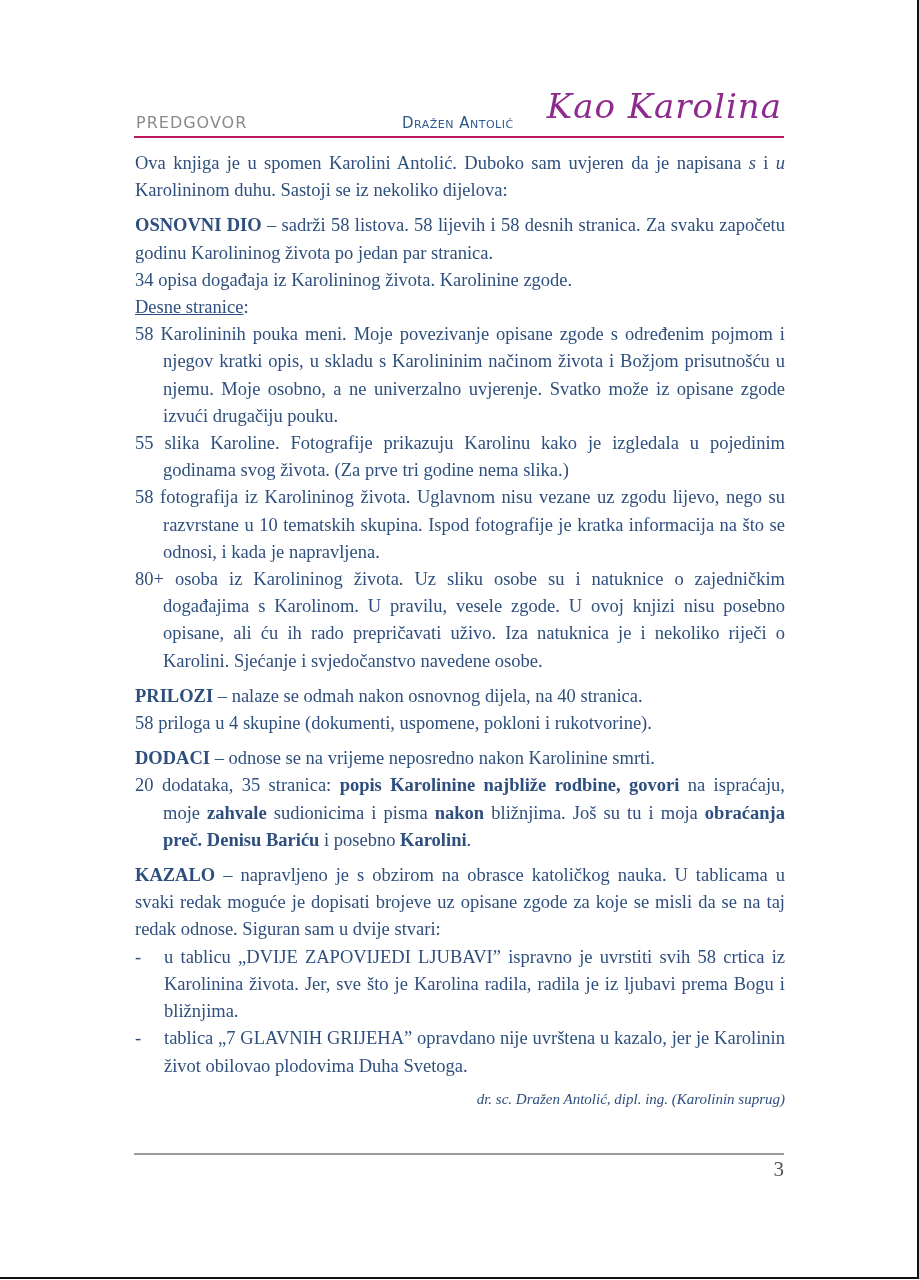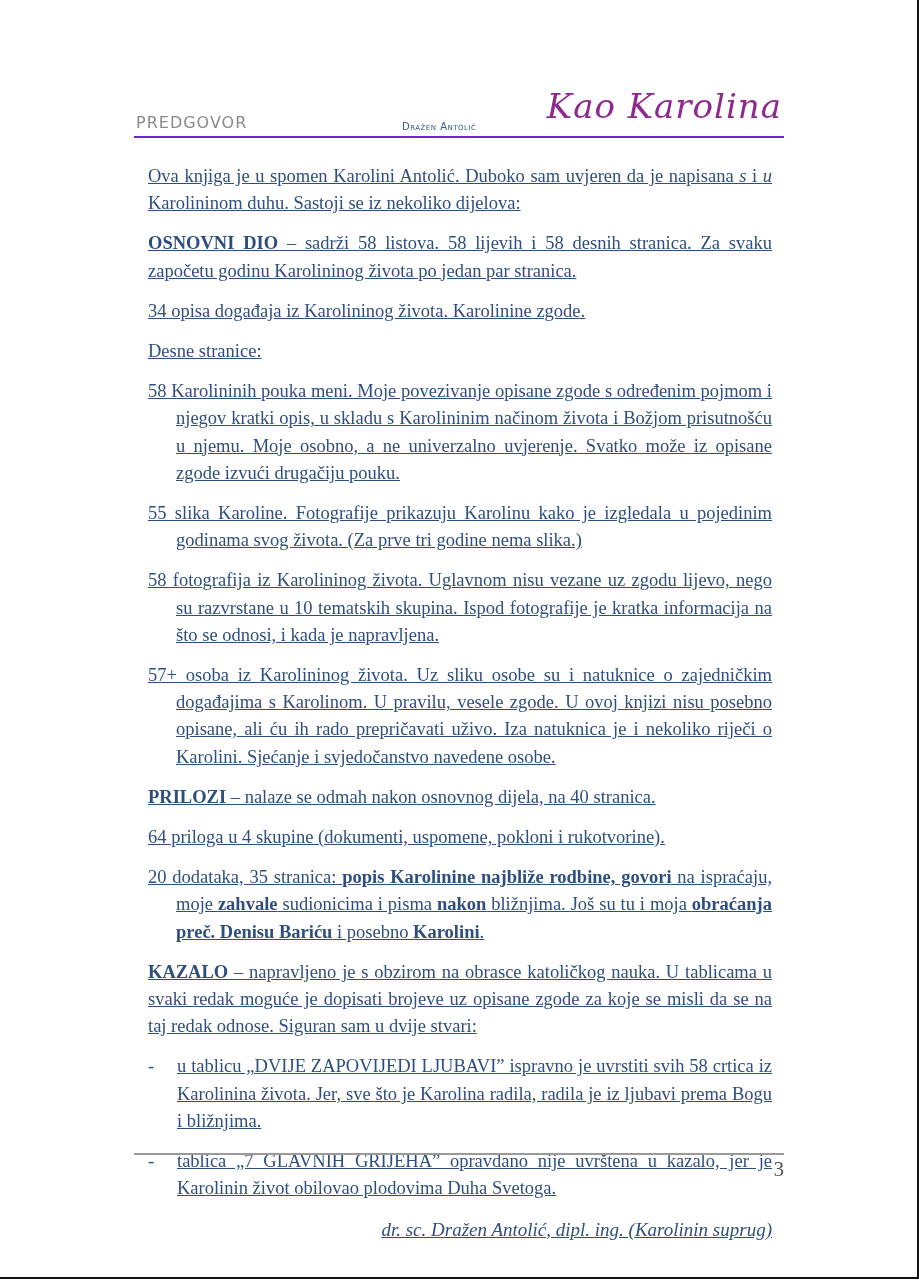--- a/index.html
+++ b/index.html
@@ -3,52 +3,52 @@
   <meta charset="utf-8">
   <style>
     html, body { margin: 0; padding: 0; background: #ffffff; }
     body { width: 919px; height: 1280px; position: relative; overflow: hidden; }
     .page-frame {
       position: absolute; left: 0; top: 0; width: 917px; height: 1277px;
       border-right: 2px solid #111; border-bottom: 2px solid #111; box-sizing: content-box;
     }
     .header {
       position: absolute; left: 134px; top: 88px; width: 650px; height: 48px;
-      border-bottom: 2px solid #6d28d9;
+      border-bottom: 2px solid #be185d;
     }
     .header-section {
       position: absolute; left: 2px; bottom: 4px;
       font-family: "DejaVu Sans", sans-serif; font-size: 16px; letter-spacing: 1px;
       color: #8a8a8a;
     }
     .header-author {
       position: absolute; left: 268px; bottom: 4px;
-      font-family: "DejaVu Sans", sans-serif; font-size: 10px; color: #2e5a8e;
+      font-family: "DejaVu Sans", sans-serif; font-size: 15px; color: #2e5a8e;
       font-variant: small-caps; letter-spacing: 0.5px;
     }
     .header-script {
       position: absolute; right: 2px; bottom: 10px;
       font-family: "DejaVu Serif", serif; font-style: italic; font-size: 34px;
       color: #8e2a8e; letter-spacing: 1px;
     }
     .content {
       position: absolute; left: 135px; top: 150px; width: 650px;
       font-family: "Liberation Serif", serif; font-size: 18.5px; line-height: 27.2px;
       color: #2e4f7e; text-align: justify;
     }
-    .content p { margin: 13px; text-decoration: underline; }
+    .content p { margin: 0; }
     .gap { margin-top: 8px !important; }
     .hanging { padding-left: 28px; text-indent: -28px; }
     .dash-item { position: relative; padding-left: 29px; }
     .dash-item .dash { position: absolute; left: 0; top: 0; }
     .u { text-decoration: underline; }
     b { font-weight: bold; }
     i { font-style: italic; }
     .signature {
-      margin-top: 6px !important; text-align: right; font-style: italic; font-size: 19px;
+      margin-top: 6px !important; text-align: right; font-style: italic; font-size: 15px;
     }
     .footer-rule {
       position: absolute; left: 134px; top: 1153px; width: 650px; height: 0;
       border-top: 2px solid #9a9a9a;
     }
     .page-number {
       position: absolute; left: 700px; top: 1157px; width: 84px; text-align: right;
       font-family: "Liberation Serif", serif; font-size: 21px; color: #555;
     }
   </style>
@@ -65,25 +65,26 @@
 
 <div class="content">
   <p><span>Ova knjiga je u spomen Karolini Antolić. Duboko sam uvjeren da je napisana </span><i>s</i><span> i </span><i>u</i><span> Karolininom duhu. Sastoji se iz nekoliko dijelova:</span></p>
 
   <p class="gap"><b>OSNOVNI DIO</b><span> – sadrži 58 listova. 58 lijevih i 58 desnih stranica. Za svaku započetu godinu Karolininog života po jedan par stranica.</span></p>
   <p class="hanging">34  opisa događaja iz Karolininog života. Karolinine zgode.</p>
   <p><span class="u">Desne stranice</span><span>:</span></p>
   <p class="hanging">58 Karolininih pouka meni. Moje povezivanje opisane zgode s određenim pojmom i njegov kratki opis, u skladu s Karolininim načinom života i Božjom prisutnošću u njemu. Moje osobno, a ne univerzalno uvjerenje. Svatko može iz opisane zgode izvući drugačiju pouku.</p>
   <p class="hanging">55 slika Karoline. Fotografije prikazuju Karolinu kako je izgledala u pojedinim godinama svog života. (Za prve tri godine nema slika.)</p>
   <p class="hanging">58 fotografija iz Karolininog života. Uglavnom nisu vezane uz zgodu lijevo, nego su razvrstane u 10 tematskih skupina. Ispod fotografije je kratka informacija na što se odnosi, i kada je napravljena.</p>
-  <p class="hanging">57+ osoba iz Karolininog života. Uz sliku osobe su i natuknice o zajedničkim događajima s Karolinom. U pravilu, vesele zgode. U ovoj knjizi nisu posebno opisane, ali ću ih rado prepričavati uživo. Iza natuknica je i nekoliko riječi o Karolini. Sjećanje i svjedočanstvo navedene osobe.</p>
+  <p class="hanging">80+ osoba iz Karolininog života. Uz sliku osobe su i natuknice o zajedničkim događajima s Karolinom. U pravilu, vesele zgode. U ovoj knjizi nisu posebno opisane, ali ću ih rado prepričavati uživo. Iza natuknica je i nekoliko riječi o Karolini. Sjećanje i svjedočanstvo navedene osobe.</p>
 
   <p class="gap"><b>PRILOZI</b><span> – nalaze se odmah nakon osnovnog dijela, na 40 stranica.</span></p>
-  <p class="hanging">64  priloga u 4 skupine (dokumenti, uspomene, pokloni i rukotvorine).</p>
+  <p class="hanging">58  priloga u 4 skupine (dokumenti, uspomene, pokloni i rukotvorine).</p>
 
+  <p class="gap"><b>DODACI</b><span> – odnose se na vrijeme neposredno nakon Karolinine smrti.</span></p>
   <p class="hanging" id="dodaci-item"><span>20 dodataka, 35 stranica: </span><b>popis Karolinine najbliže rodbine, govori</b><span> na ispraćaju, moje </span><b>zahvale</b><span> sudionicima i pisma </span><b>nakon</b><span> bližnjima. Još su tu i moja </span><b>obraćanja preč. Denisu Bariću</b><span> i posebno </span><b>Karolini</b><span>.</span></p>
 
   <p class="gap"><b>KAZALO</b><span> – napravljeno je s obzirom na obrasce katoličkog nauka. U tablicama u svaki redak moguće je dopisati brojeve uz opisane zgode za koje se misli da se na taj redak odnose. Siguran sam u dvije stvari:</span></p>
   <p class="dash-item"><span class="dash">-</span><span>u tablicu „DVIJE ZAPOVIJEDI LJUBAVI” ispravno je uvrstiti svih 58 crtica iz Karolinina života. Jer, sve što je Karolina radila, radila je iz ljubavi prema Bogu i bližnjima.</span></p>
   <p class="dash-item"><span class="dash">-</span><span>tablica „7 GLAVNIH GRIJEHA” opravdano nije uvrštena u kazalo, jer je Karolinin život obilovao plodovima Duha Svetoga.</span></p>
 
   <p class="signature">dr. sc. Dražen Antolić, dipl. ing. (Karolinin suprug)</p>
 </div>
 
 <div class="footer-rule"></div>

